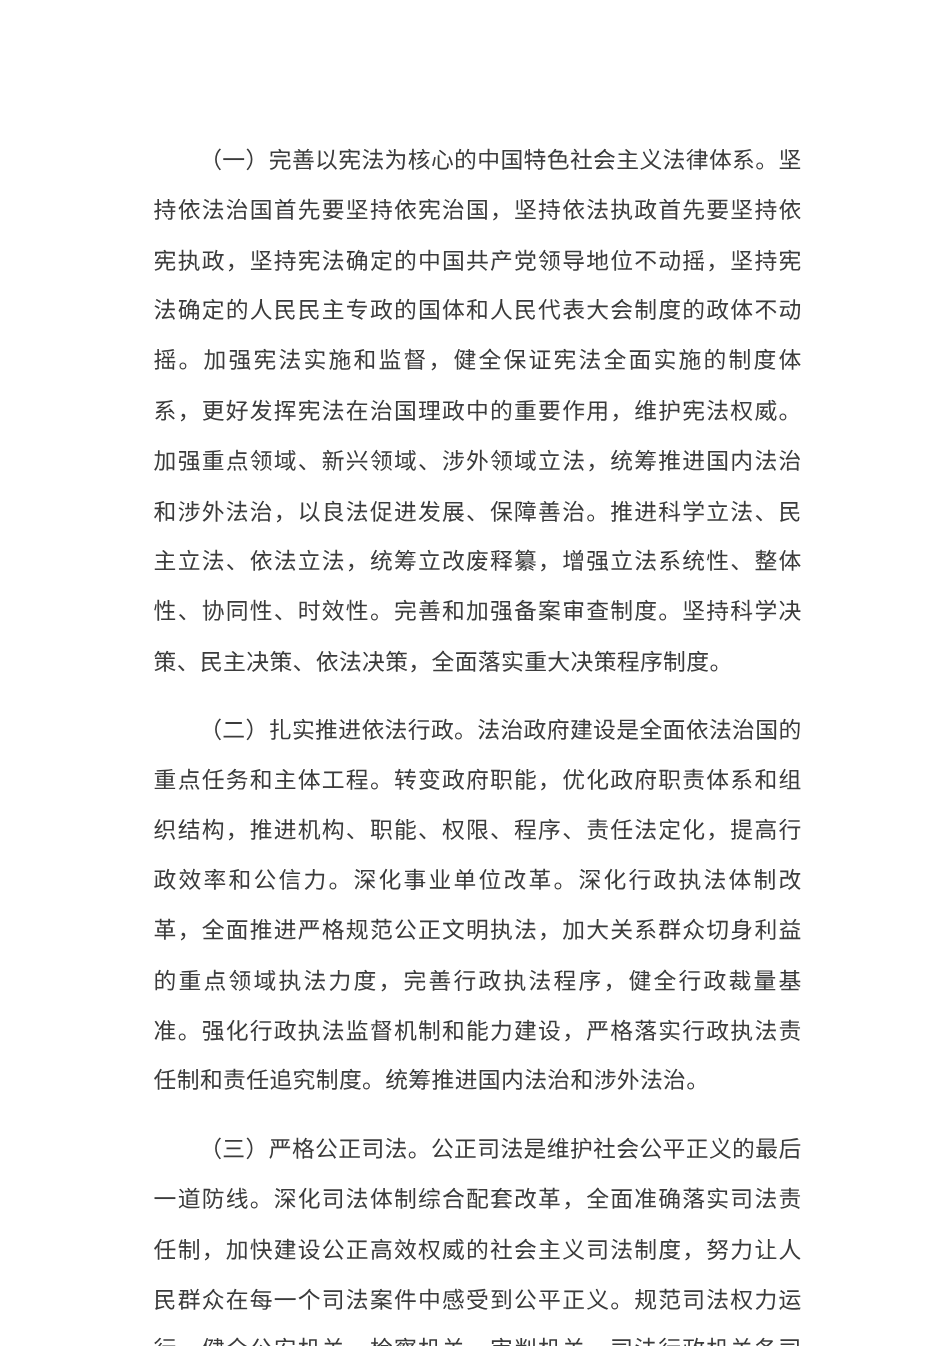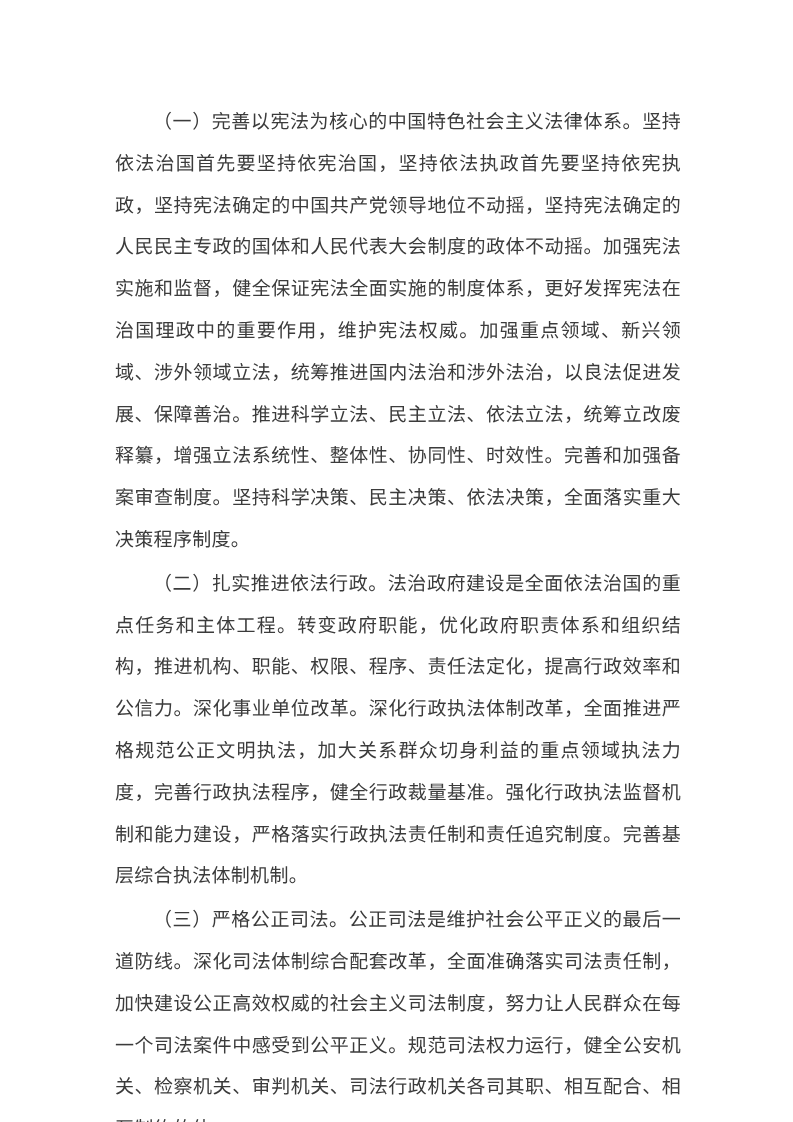--- a/index.html
+++ b/index.html
@@ -35,29 +35,29 @@
     font-size: 19px;
     font-weight: 400;
     line-height: 41.8px;
     color: #3b3b3b;
     text-align: justify;
     letter-spacing: 0.3px;
     -webkit-font-smoothing: antialiased;
   }
 
   .doc-body p.para {
-    margin: 2px;
+    margin: 15px;
     padding: 0;
     text-indent: 2em;
     text-justify: inter-ideograph;
     word-break: break-all;
   }
 </style>
 </head>
 <body>
 
 <div class="page" style="background: rgb(255, 255, 255);">
   <div class="doc-body" style="color: rgb(59, 59, 59);">
     <p class="para">（一）完善以宪法为核心的中国特色社会主义法律体系。坚持依法治国首先要坚持依宪治国，坚持依法执政首先要坚持依宪执政，坚持宪法确定的中国共产党领导地位不动摇，坚持宪法确定的人民民主专政的国体和人民代表大会制度的政体不动摇。加强宪法实施和监督，健全保证宪法全面实施的制度体系，更好发挥宪法在治国理政中的重要作用，维护宪法权威。加强重点领域、新兴领域、涉外领域立法，统筹推进国内法治和涉外法治，以良法促进发展、保障善治。推进科学立法、民主立法、依法立法，统筹立改废释纂，增强立法系统性、整体性、协同性、时效性。完善和加强备案审查制度。坚持科学决策、民主决策、依法决策，全面落实重大决策程序制度。</p>
-    <p class="para">（二）扎实推进依法行政。法治政府建设是全面依法治国的重点任务和主体工程。转变政府职能，优化政府职责体系和组织结构，推进机构、职能、权限、程序、责任法定化，提高行政效率和公信力。深化事业单位改革。深化行政执法体制改革，全面推进严格规范公正文明执法，加大关系群众切身利益的重点领域执法力度，完善行政执法程序，健全行政裁量基准。强化行政执法监督机制和能力建设，严格落实行政执法责任制和责任追究制度。完善基层综合执法体制机制。</p>
+    <p class="para">（二）扎实推进依法行政。法治政府建设是全面依法治国的重点任务和主体工程。转变政府职能，优化政府职责体系和组织结构，推进机构、职能、权限、程序、责任法定化，提高行政效率和公信力。深化事业单位改革。深化行政执法体制改革，全面推进严格规范公正文明执法，加大关系群众切身利益的重点领域执法力度，完善行政执法程序，健全行政裁量基准。强化行政执法监督机制和能力建设，严格落实行政执法责任制和责任追究制度。统筹推进国内法治和涉外法治。</p>
     <p class="para">（三）严格公正司法。公正司法是维护社会公平正义的最后一道防线。深化司法体制综合配套改革，全面准确落实司法责任制，加快建设公正高效权威的社会主义司法制度，努力让人民群众在每一个司法案件中感受到公平正义。规范司法权力运行，健全公安机关、检察机关、审判机关、司法行政机关各司其职、相互配合、相互制约的体</p>
   </div>
 </div>
 
 </body></html>

